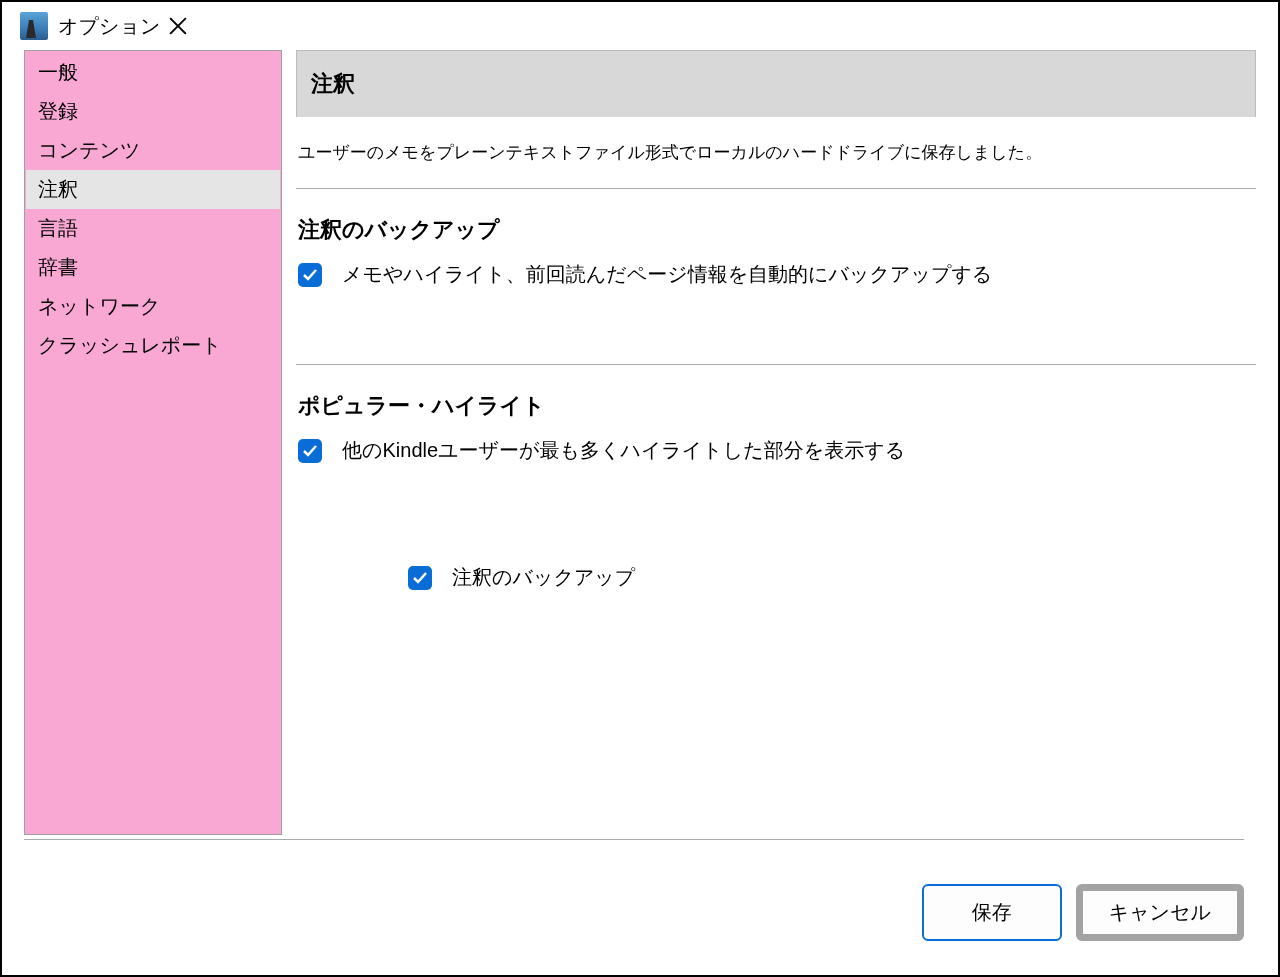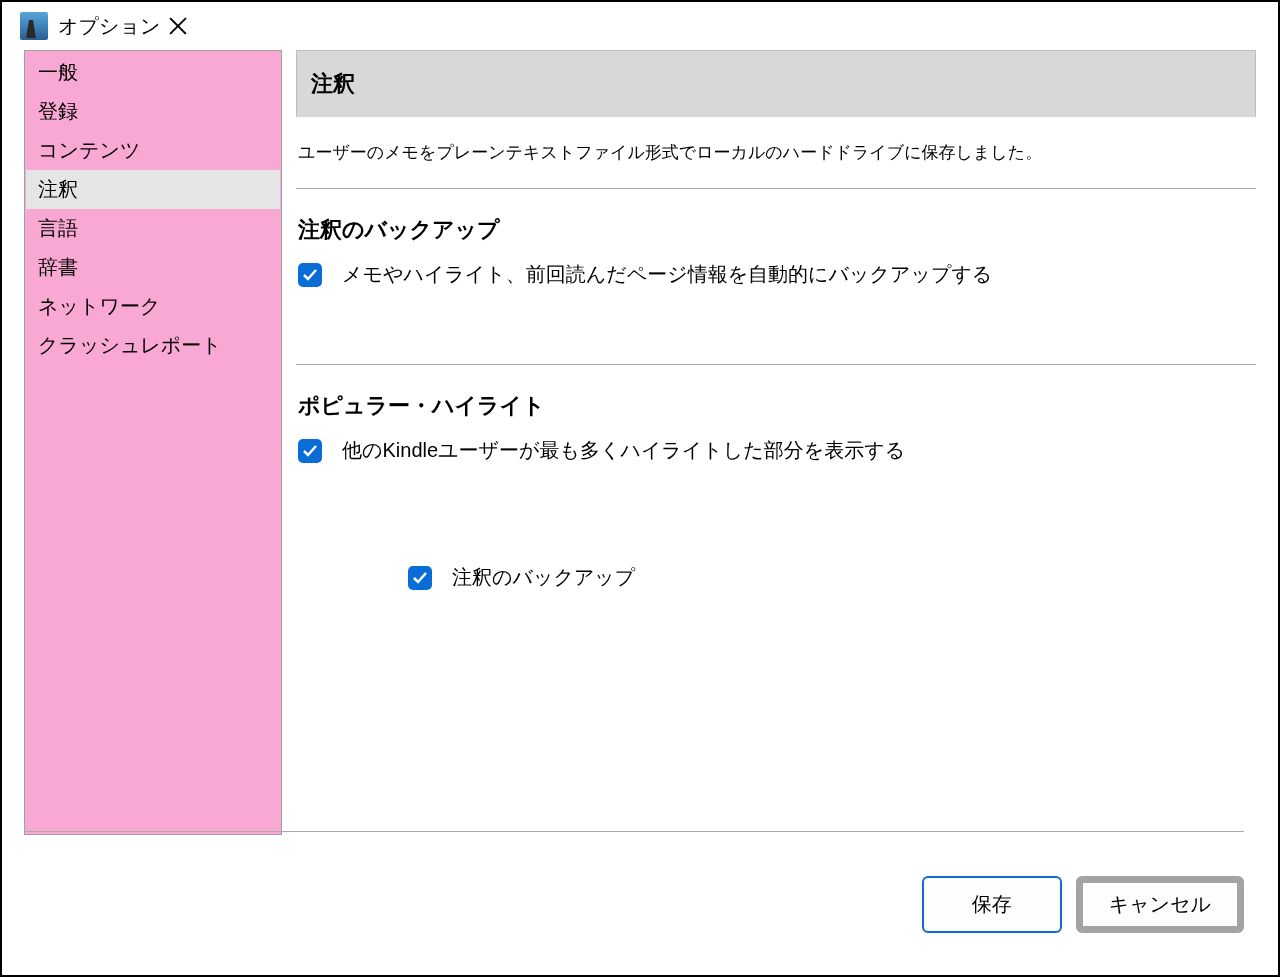--- a/index.html
+++ b/index.html
@@ -135,21 +135,21 @@
     .checkbox-label {
       font-size: 20px;
     }
     .section-divider {
       border: none;
       border-top: 1px solid #aaa;
       margin-top: 72px;
     }
     .footer {
       position: absolute;
-      bottom: 8px;
+      bottom: 0;
       left: 0;
       right: 0;
       padding: 26px 34px 34px 22px;
     }
     .footer-divider {
       border: none;
       border-top: 1px solid #aaa;
       margin-bottom: 44px;
     }
     .footer-buttons {

